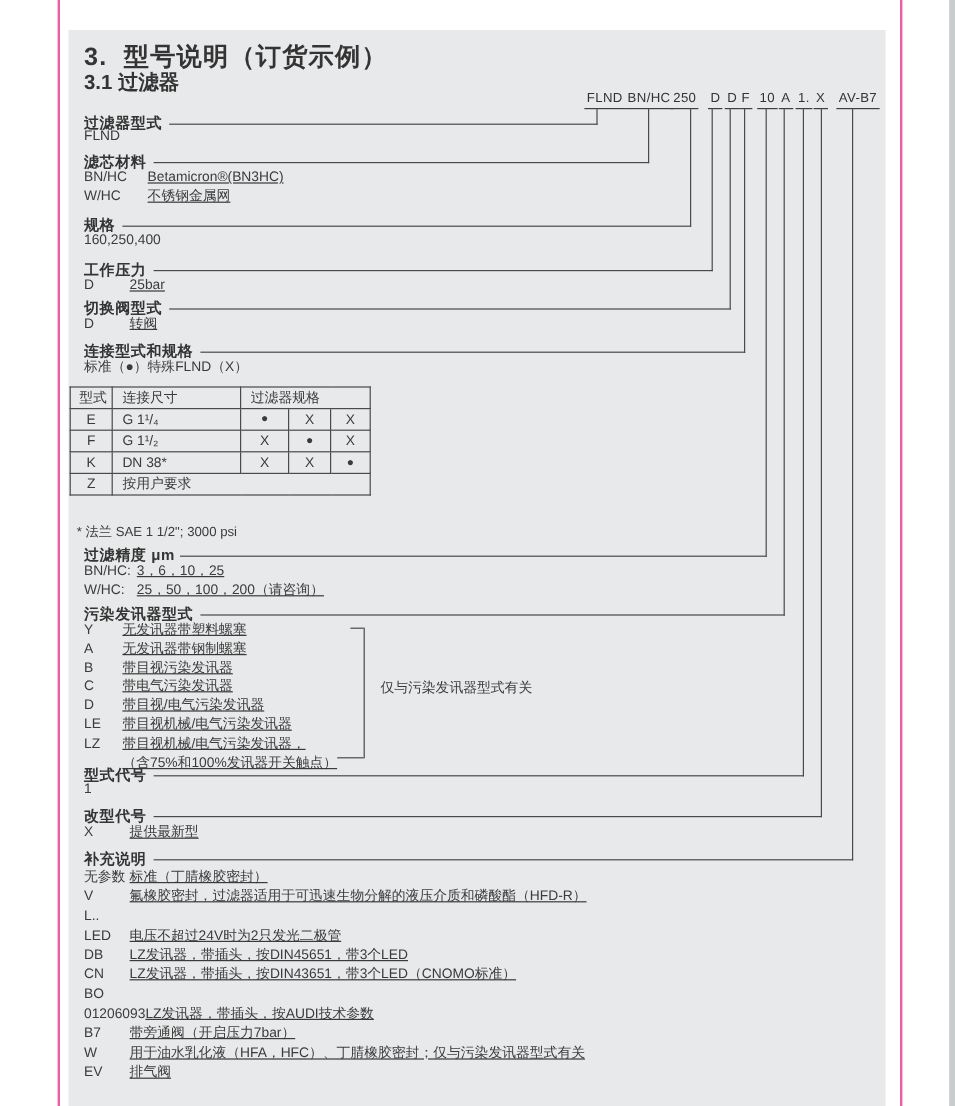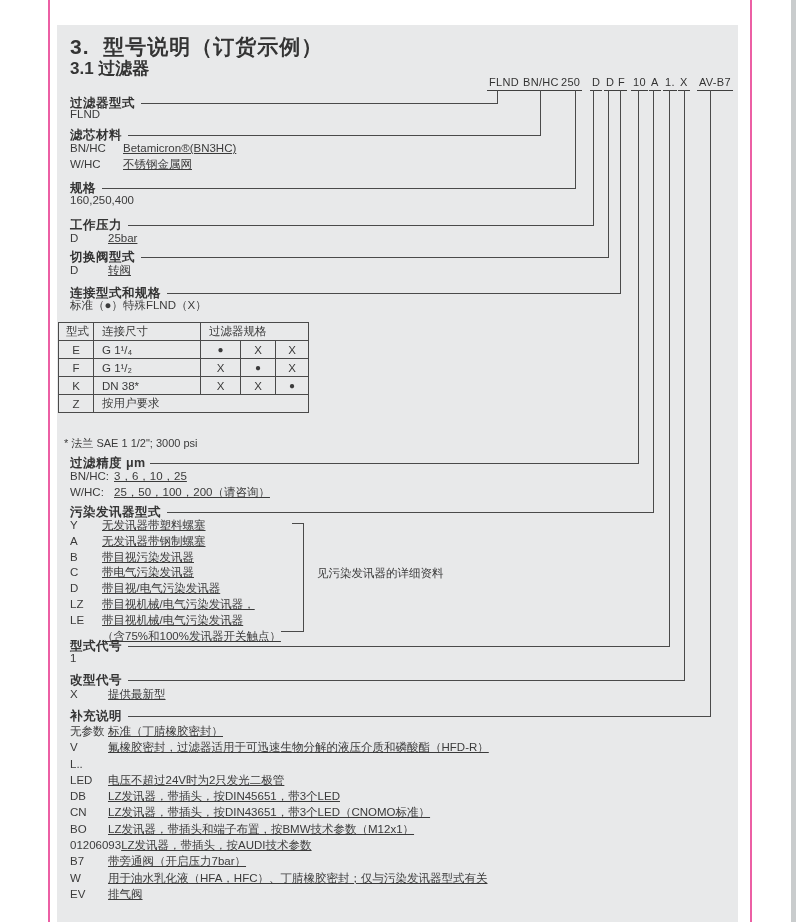--- a/index.html
+++ b/index.html
@@ -204,37 +204,37 @@
     </div>
     <div class="row">
       <span class="rcode">C</span>
       <span class="rdesc">带电气污染发讯器</span>
     </div>
     <div class="row">
       <span class="rcode">D</span>
       <span class="rdesc">带目视/电气污染发讯器</span>
     </div>
     <div class="row">
+      <span class="rcode">LE</span>
+      <span class="rdesc">带目视机械/电气污染发讯器</span>
+    </div>
+    <div class="row">
       <span class="rcode">LZ</span>
       <span class="rdesc">带目视机械/电气污染发讯器，</span>
-    </div>
-    <div class="row">
-      <span class="rcode">LE</span>
-      <span class="rdesc">带目视机械/电气污染发讯器</span>
     </div>
     <div class="row">
       <span class="rcode"></span>
       <span class="rdesc">（含75%和100%发讯器开关触点）</span>
     </div>
   </div>
 
   <div class="bracket-v"></div>
   <div class="bracket-t" style="left:292px; top:523px; width:11px;"></div>
   <div class="bracket-t" style="left:281px; top:631px; width:22px;"></div>
-  <div class="ind-note">见污染发讯器的详细资料</div>
+  <div class="ind-note">仅与污染发讯器型式有关</div>
 
   <div class="sec-label" style="top:638px;">型式代号</div>
   <div class="single-val" style="top:652px;">1</div>
 
   <div class="sec-label" style="top:672px;">改型代号</div>
   <div class="rowset w38" style="top:686px;">
     <div class="row">
       <span class="rcode">X</span>
       <span class="rdesc">提供最新型</span>
     </div>
@@ -260,21 +260,20 @@
     <div class="row">
       <span class="rcode">DB</span>
       <span class="rdesc">LZ发讯器，带插头，按DIN45651，带3个LED</span>
     </div>
     <div class="row">
       <span class="rcode">CN</span>
       <span class="rdesc">LZ发讯器，带插头，按DIN43651，带3个LED（CNOMO标准）</span>
     </div>
     <div class="row">
       <span class="rcode">BO</span>
-      <span class="rdesc">LZ发讯器，带插头和端子布置，按BMW技术参数（M12x1）</span>
     </div>
     <div class="row">
       <span class="rcode">01206093</span>
       <span class="rdesc">LZ发讯器，带插头，按AUDI技术参数</span>
     </div>
     <div class="row">
       <span class="rcode">B7</span>
       <span class="rdesc">带旁通阀（开启压力7bar）</span>
     </div>
     <div class="row">

